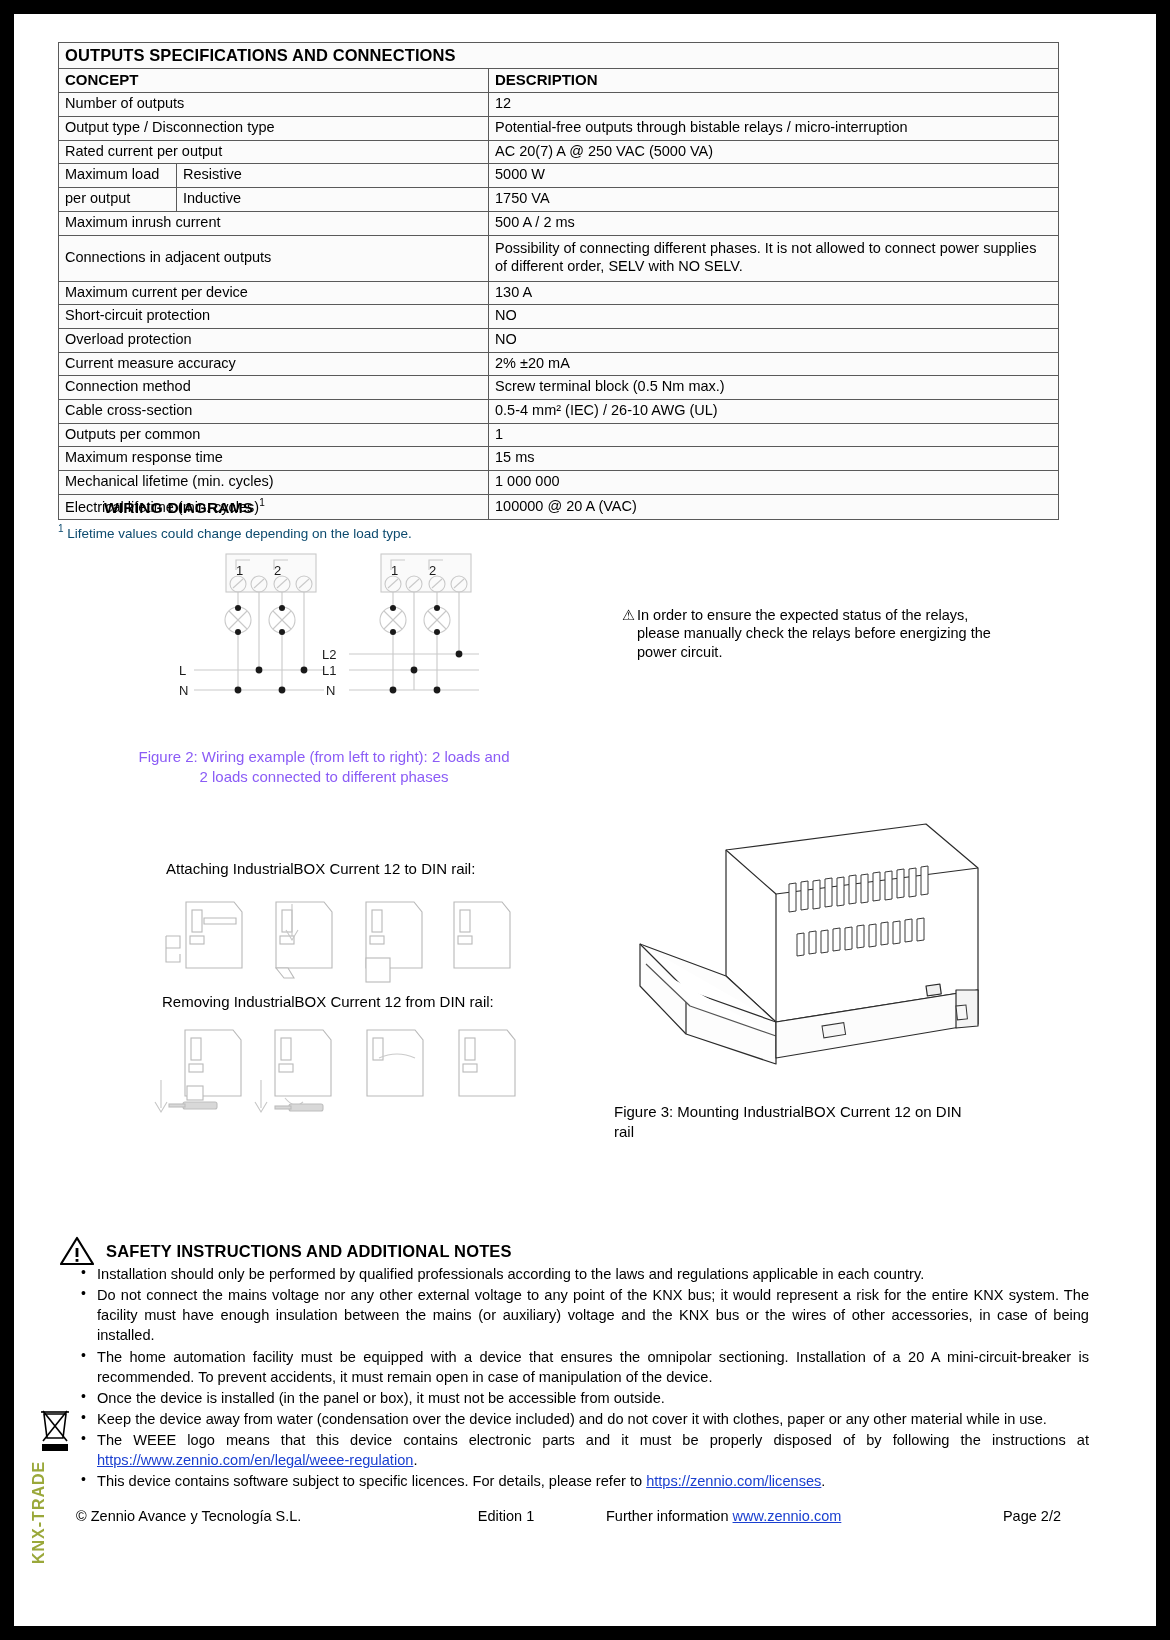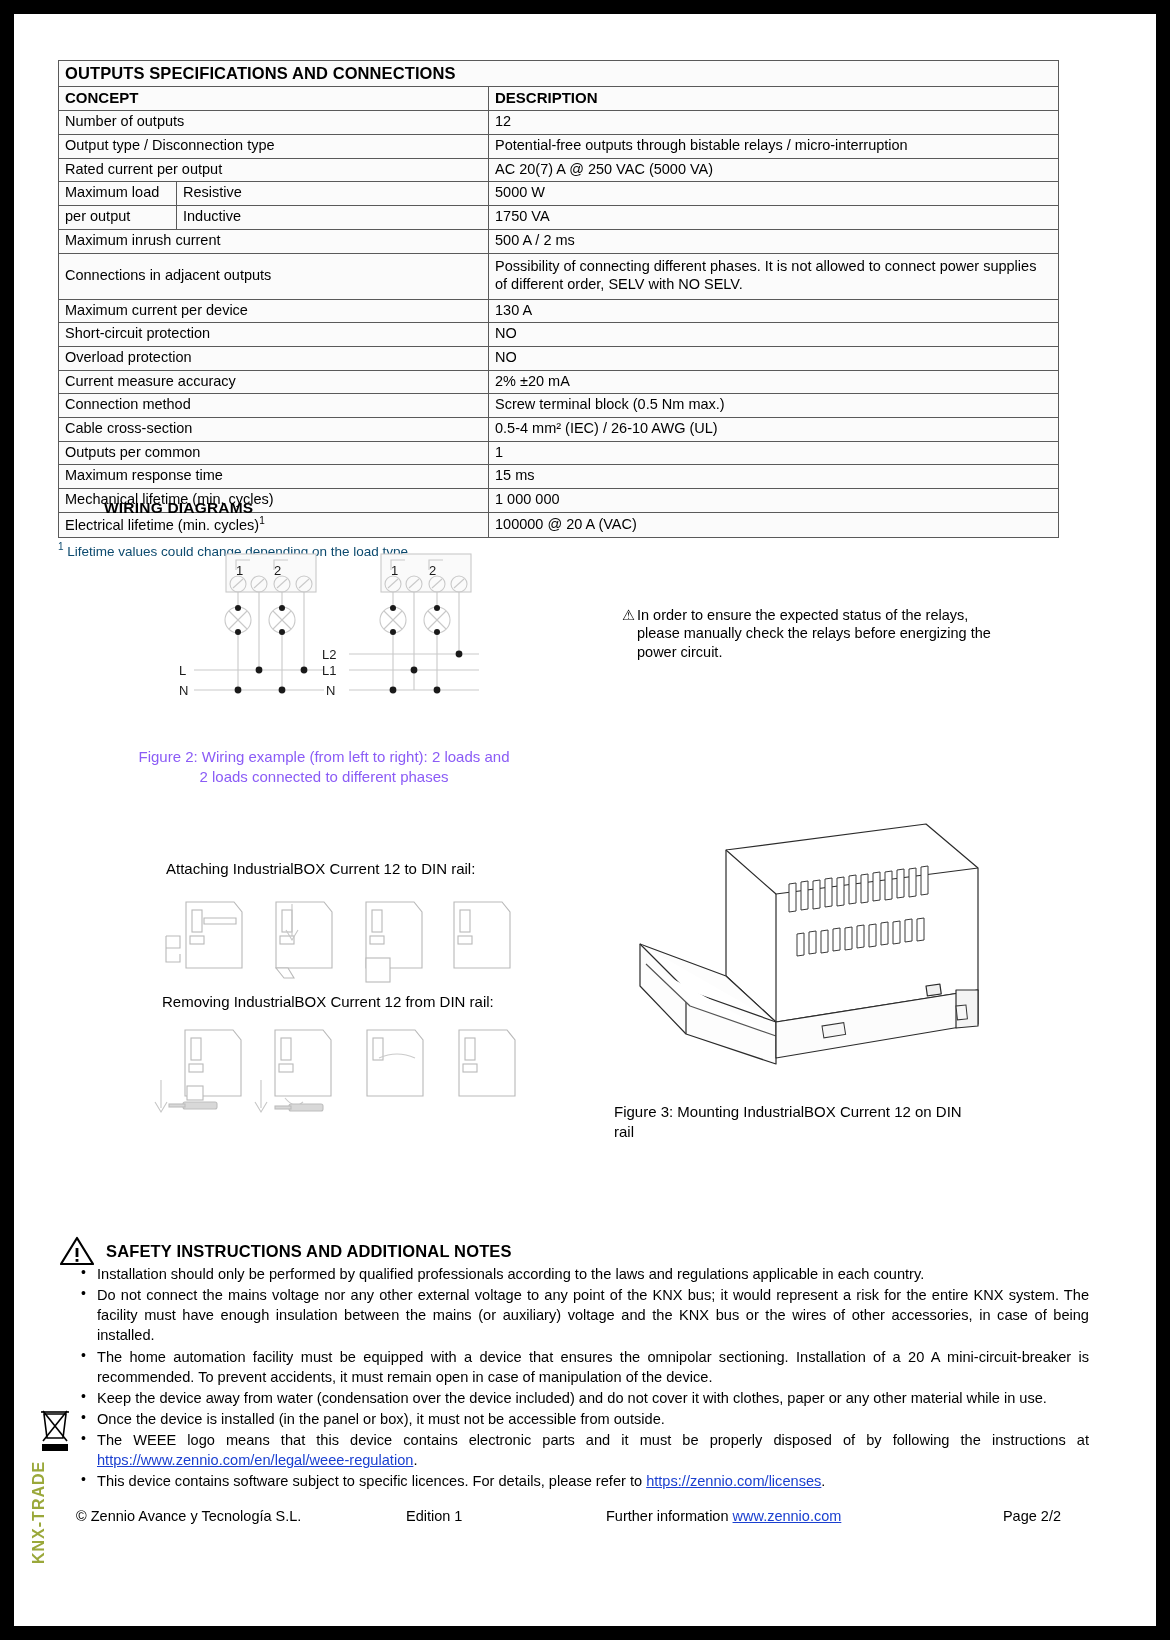--- a/index.html
+++ b/index.html
@@ -18,21 +18,21 @@
     position: absolute;
     left: 14px;
     top: 14px;
     width: 1142px;
     height: 1612px;
     background: #ffffff;
     overflow: hidden;
   }
 
   
-  .spec-wrap { position: absolute; left: 44px; top: 28px; width: 1000px; margin-top: 18px; }
+  .spec-wrap { position: absolute; left: 44px; top: 28px; width: 1000px; }
   table.spec {
     border-collapse: collapse;
     width: 1000px;
     table-layout: fixed;
     font-size: 14.5px;
     color: #000;
   }
   table.spec td {
     border: 1px solid #5a5a5a;
     padding: 2px 6px 3px 6px;
@@ -167,21 +167,21 @@
   .footer {
     position: absolute;
     left: 62px; top: 1494px;
     width: 985px;
     font-size: 14.5px;
     color: #000;
     display: flex;
     align-items: baseline;
   }
   .f-copy { width: 330px; }
-  .f-ed { width: 200px; }
+  .f-ed { width: 200px; text-align: center; }
   .f-info { width: 320px; }
   .f-page { width: 135px; text-align: right; }
 </style>
 </head>
 <body>
 
 <div class="page">
 
   <div class="spec-wrap">
     <table class="spec">
@@ -513,22 +513,22 @@
       <rect x="15.6" y="12" width="2.8" height="9" fill="#000"></rect>
       <rect x="15.6" y="23" width="2.8" height="2.8" fill="#000"></rect>
     </svg>
     <span class="stitle">SAFETY INSTRUCTIONS AND ADDITIONAL NOTES</span>
   </div>
 
   <ul class="safety">
     <li>Installation should only be performed by qualified professionals according to the laws and regulations applicable in each country.</li>
     <li>Do not connect the mains voltage nor any other external voltage to any point of the KNX bus; it would represent a risk for the entire KNX system. The facility must have enough insulation between the mains (or auxiliary) voltage and the KNX bus or the wires of other accessories, in case of being installed.</li>
     <li>The home automation facility must be equipped with a device that ensures the omnipolar sectioning. Installation of a 20 A mini-circuit-breaker is recommended. To prevent accidents, it must remain open in case of manipulation of the device.</li>
+    <li>Once the device is installed (in the panel or box), it must not be accessible from outside.</li>
     <li>Keep the device away from water (condensation over the device included) and do not cover it with clothes, paper or any other material while in use.</li>
-    <li>Once the device is installed (in the panel or box), it must not be accessible from outside.</li>
     <li><span>The WEEE logo means that this device contains electronic parts and it must be properly disposed of by following the instructions at </span><a class="link" href="#">https://www.zennio.com/en/legal/weee-regulation</a><span>.</span></li>
     <li><span>This device contains software subject to specific licences. For details, please refer to </span><a class="link" href="#">https://zennio.com/licenses</a><span>.</span></li>
   </ul>
 
   <svg class="weee-logo" width="34" height="48" viewBox="0 0 34 48">
     <g stroke="#000" stroke-width="1.6" fill="none">
       <path d="M6 8 L28 8 L25 32 L9 32 Z"></path>
       <line x1="3" y1="6" x2="31" y2="6"></line>
       <line x1="5" y1="5" x2="29" y2="35"></line>
       <line x1="29" y1="5" x2="5" y2="35"></line>

